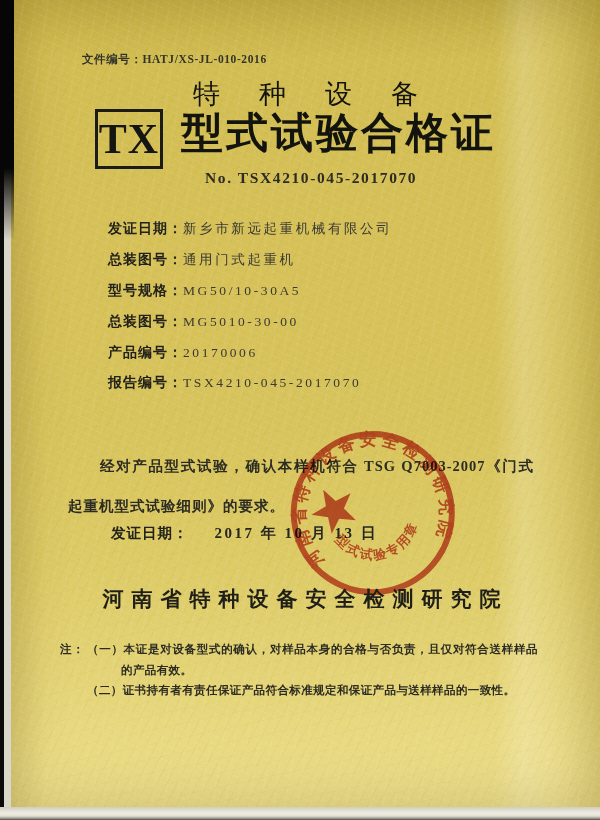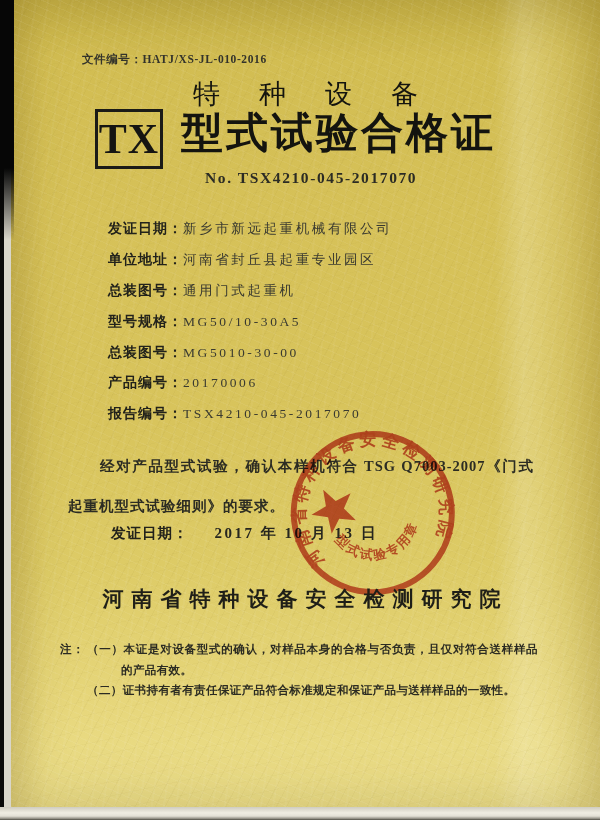--- a/index.html
+++ b/index.html
@@ -101,24 +101,20 @@
       <span>No.</span>
       <span>TSX4210-045-2017070</span>
     </div>
 
     <div class="fields">
       <div class="field-row">
         <span class="flabel">发证日期：</span>
         <span class="fvalue">新乡市新远起重机械有限公司</span>
       </div>
       <div class="field-row">
-        <span class="flabel">单位地址：</span>
-        <span class="fvalue">河南省封丘县起重专业园区</span>
-      </div>
-      <div class="field-row">
         <span class="flabel">总装图号：</span>
         <span class="fvalue">通用门式起重机</span>
       </div>
       <div class="field-row">
         <span class="flabel">型号规格：</span>
         <span class="fvalue">MG50/10-30A5</span>
       </div>
       <div class="field-row">
         <span class="flabel">总装图号：</span>
         <span class="fvalue">MG5010-30-00</span>

